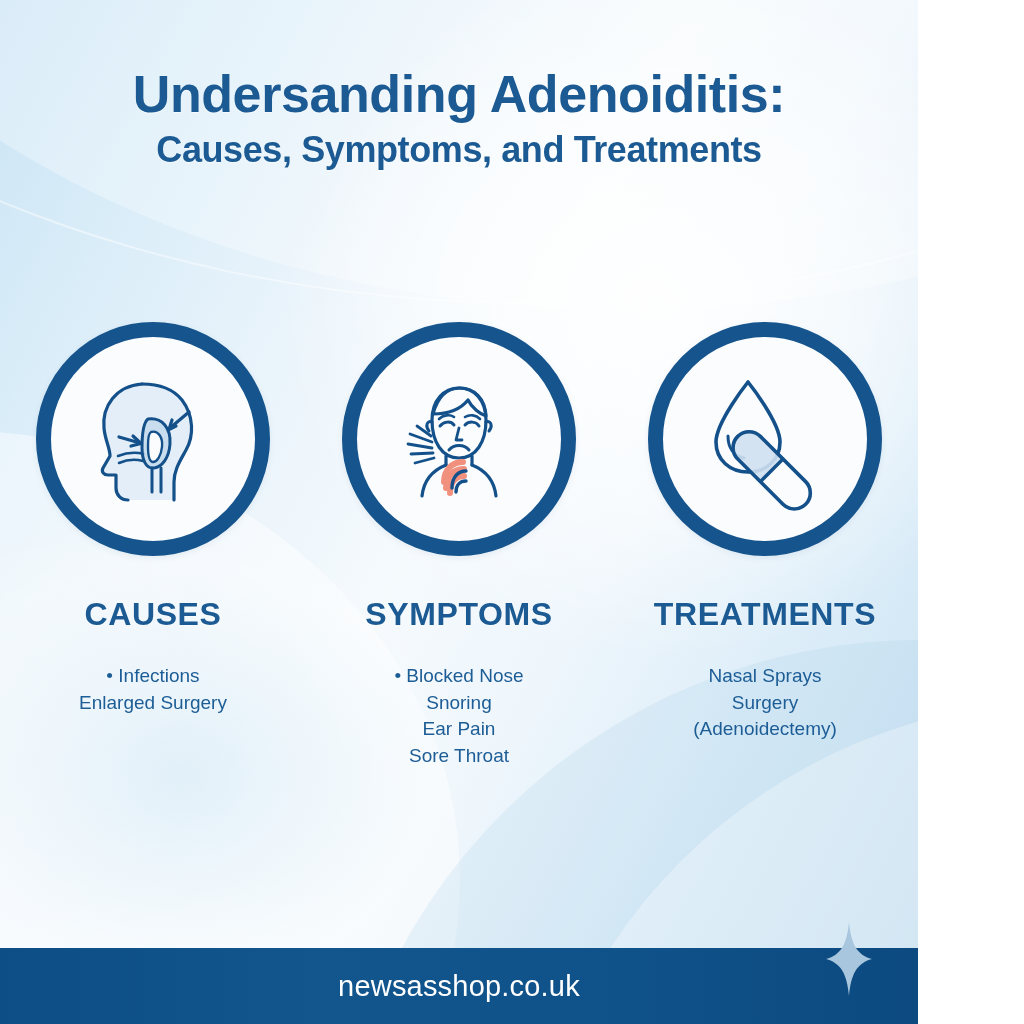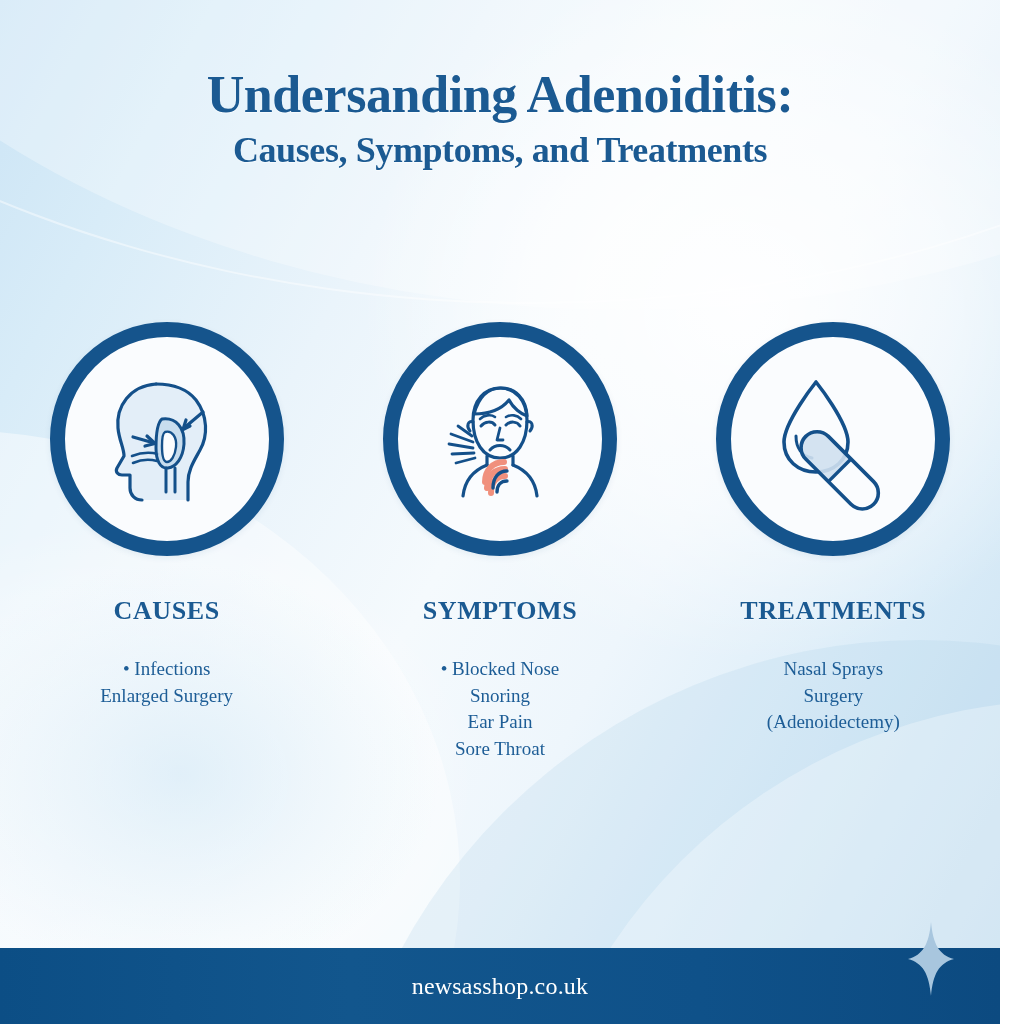--- a/index.html
+++ b/index.html
@@ -2,24 +2,24 @@
 <html><head>
 <meta charset="utf-8">
 <style>
   html, body {
     margin: 0;
     padding: 0;
     background: #ffffff;
   }
   #poster {
     position: relative;
-    width: 1000px;
+    width: 918px;
     height: 1024px;
     overflow: hidden;
-    font-family: Liberation Serif, serif;
+    font-family: Liberation Sans, sans-serif;
     background: #22c55e;
   }
 
   
   .bg-base {
     position: absolute;
     inset: 0;
     background:
       linear-gradient(118deg,
         #cbe4f5 0%,
@@ -155,21 +155,21 @@
     box-sizing: border-box;
     display: flex;
     align-items: center;
     justify-content: center;
     box-shadow: 0 2px 6px rgba(30,80,130,0.08);
   }
   .icon-circle svg { display: block; }
 
   .col-heading {
     margin-top: 40px;
-    font-size: 26px;
+    font-size: 32px;
     font-weight: bold;
     letter-spacing: 0.6px;
     color: #1b5a92;
     text-shadow: 0 1px 1px rgba(255,255,255,0.55);
   }
   .col-list {
     margin-top: 30px;
     text-align: center;
     color: #1d5d96;
     font-size: 19px;
@@ -185,21 +185,21 @@
     bottom: 0;
     height: 76px;
     background: linear-gradient(90deg, #0c4e85 0%, #12568d 35%, #0f5189 70%, #0c4a80 100%);
     display: flex;
     align-items: center;
     justify-content: center;
     z-index: 6;
   }
   .footer-text {
     color: #ffffff;
-    font-size: 24px;
+    font-size: 29px;
     letter-spacing: 0.2px;
   }
   .sparkle {
     position: absolute;
     right: 46px;
     bottom: 28px;
     width: 46px;
     height: 74px;
     z-index: 7;
     pointer-events: none;

